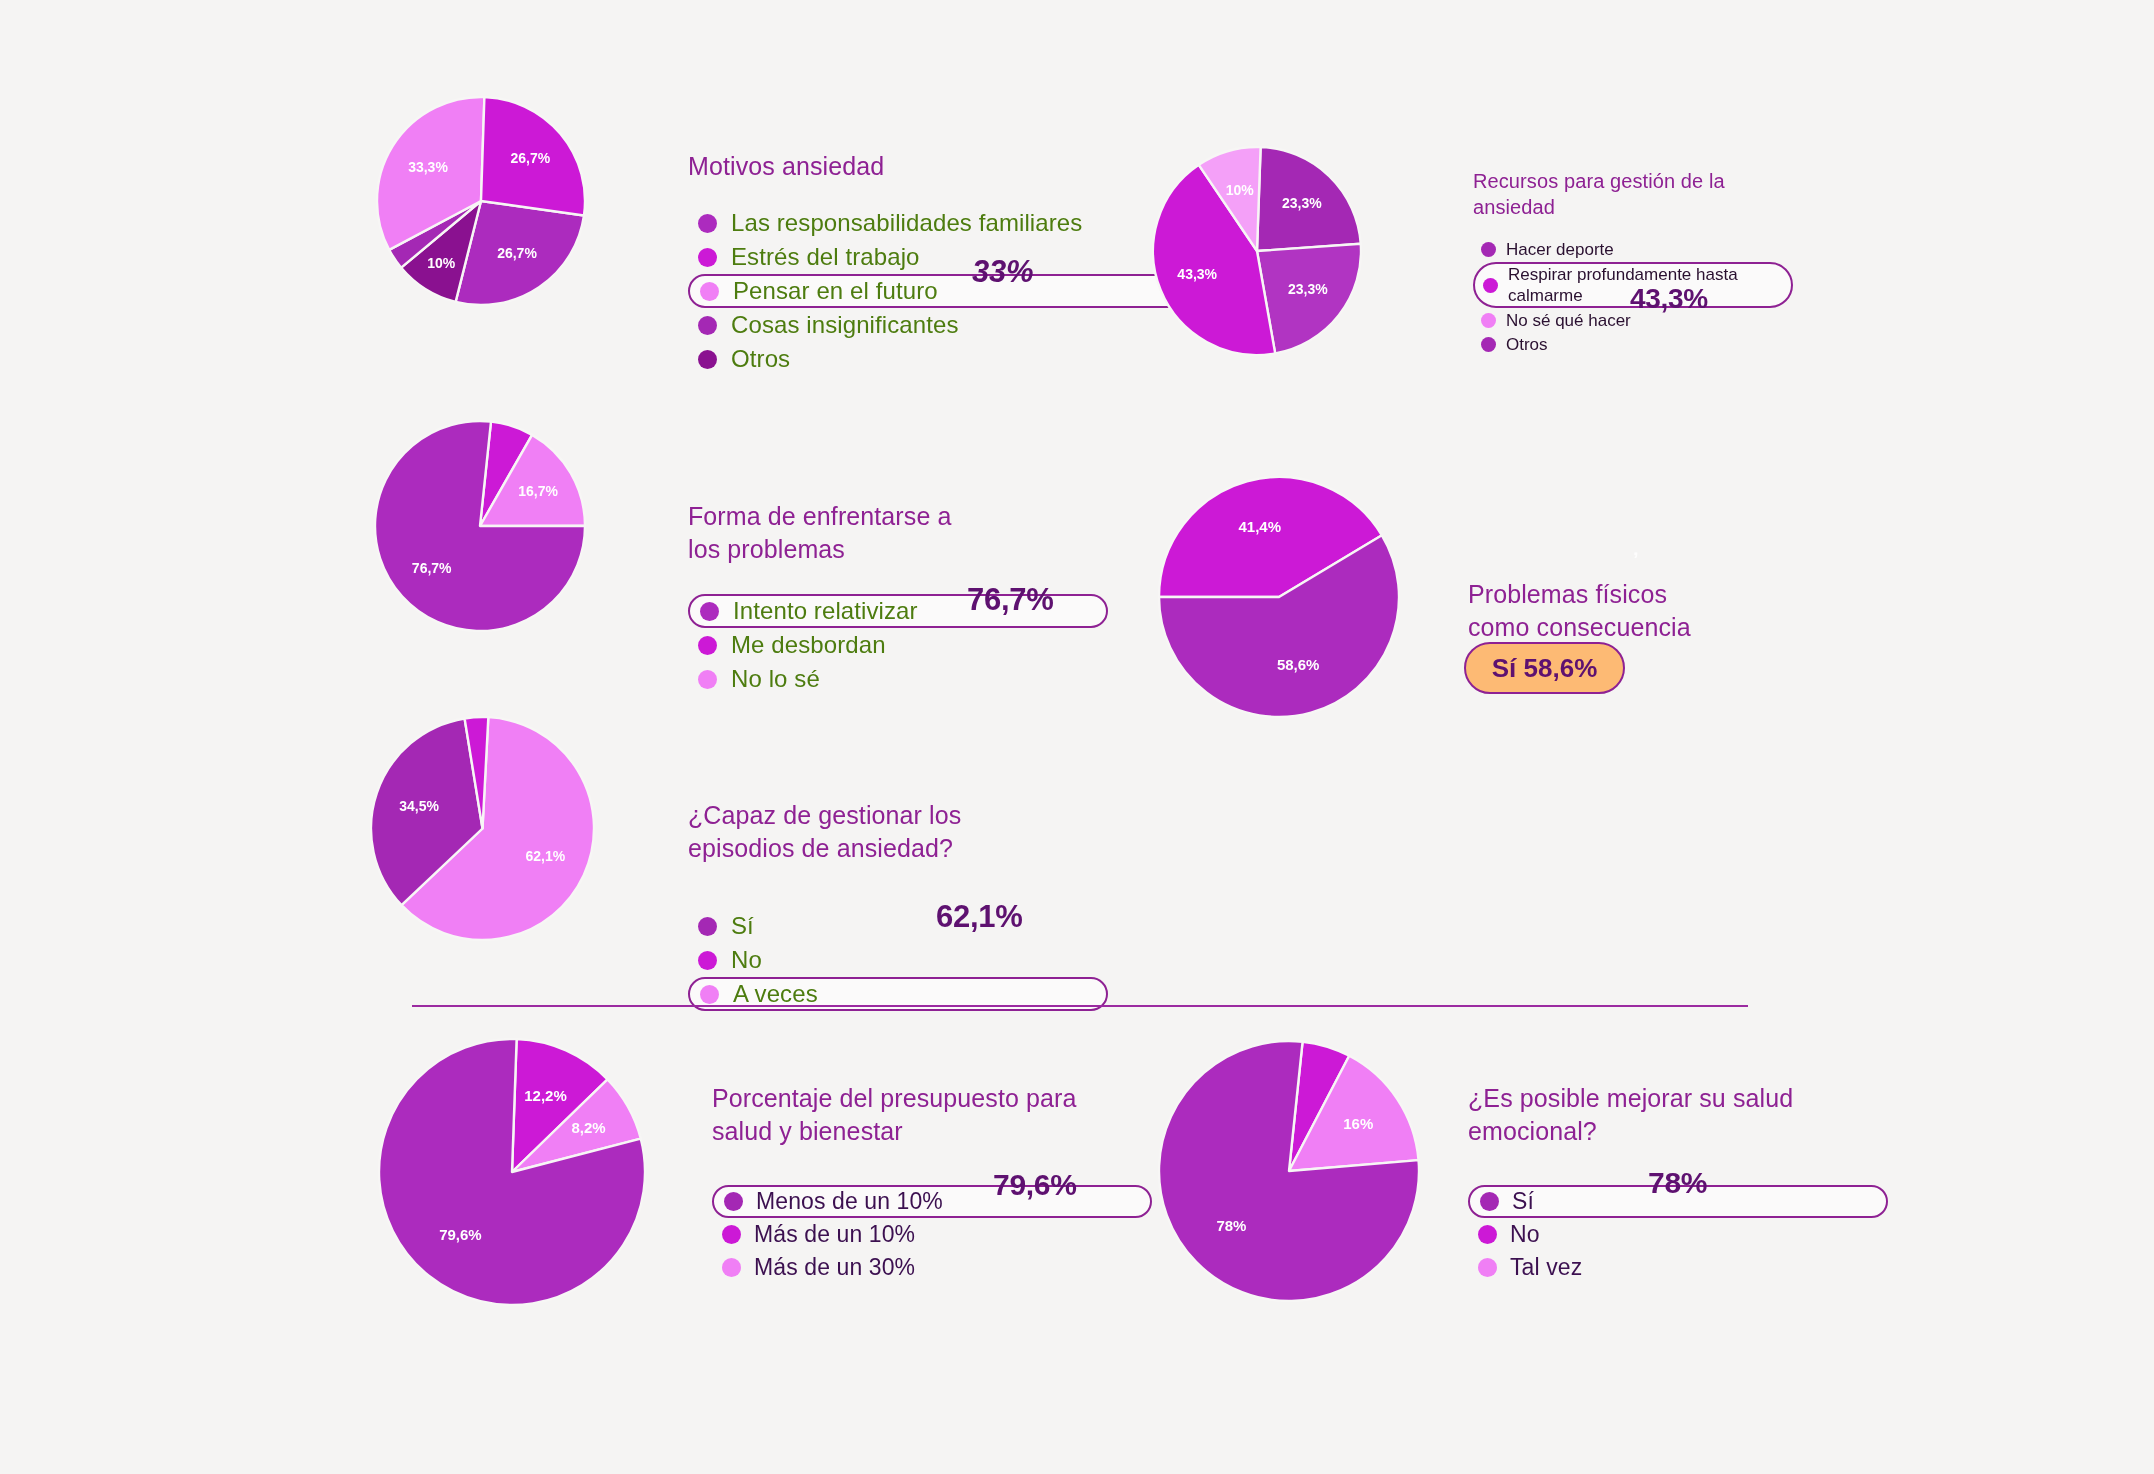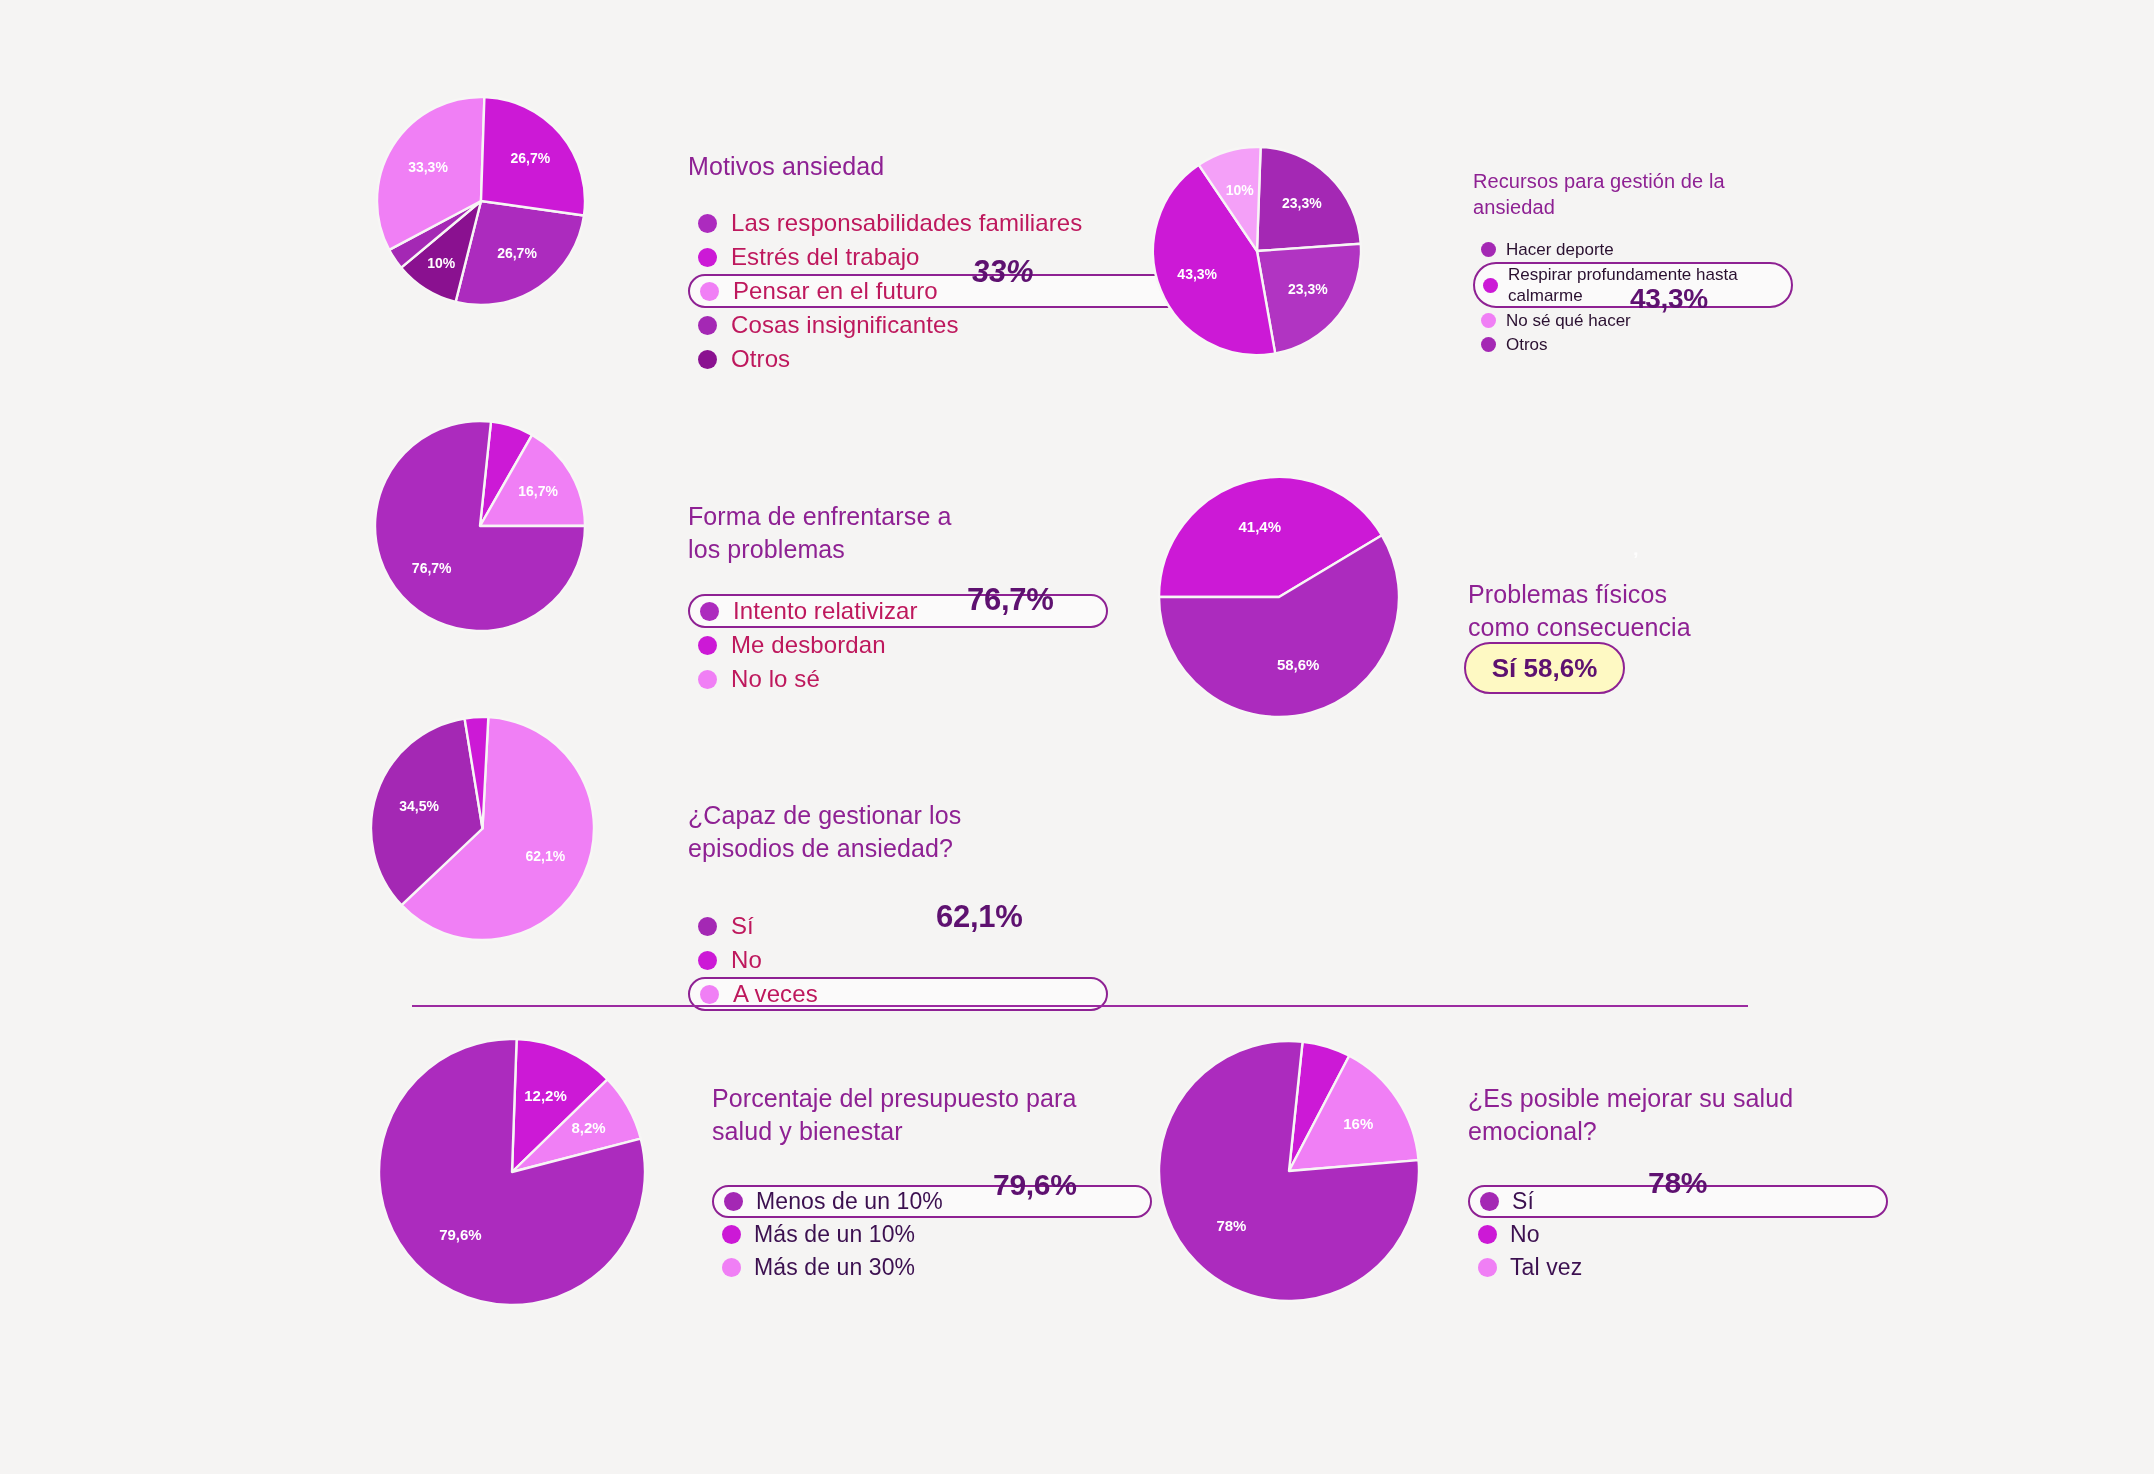--- a/index.html
+++ b/index.html
@@ -68,21 +68,21 @@
     height: 34px;
     padding-left: 10px;
     padding-right: 16px;
   }
   .grpA .legend-dot {
     width: 19px;
     height: 19px;
     margin-right: 14px;
   }
   .grpA .legend-label {
-    color: #be185d;
+    color: #4d7c0f;
     font-size: 24px;
     letter-spacing: .1px;
   }
   
   .grpB .legend-row {
     min-height: 24px;
     padding-left: 8px;
     padding-right: 12px;
   }
   .grpB .legend-dot {
@@ -125,21 +125,21 @@
   }
   .pill-badge {
     position: absolute;
     border: 2px solid #8E2193;
     border-radius: 999px;
     color: #5E1170;
     font-weight: bold;
     display: flex;
     align-items: center;
     justify-content: center;
-    background: #fef9c3;
+    background: #fdba74;
     white-space: nowrap;
   }
   .divider {
     position: absolute;
     background: #9B2AA0;
     height: 2px;
   }
   .ghost-mark {
     position: absolute;
     color: #ffffff;

